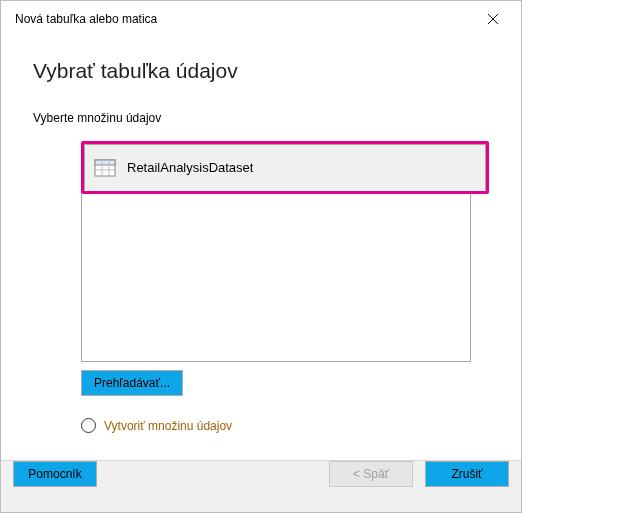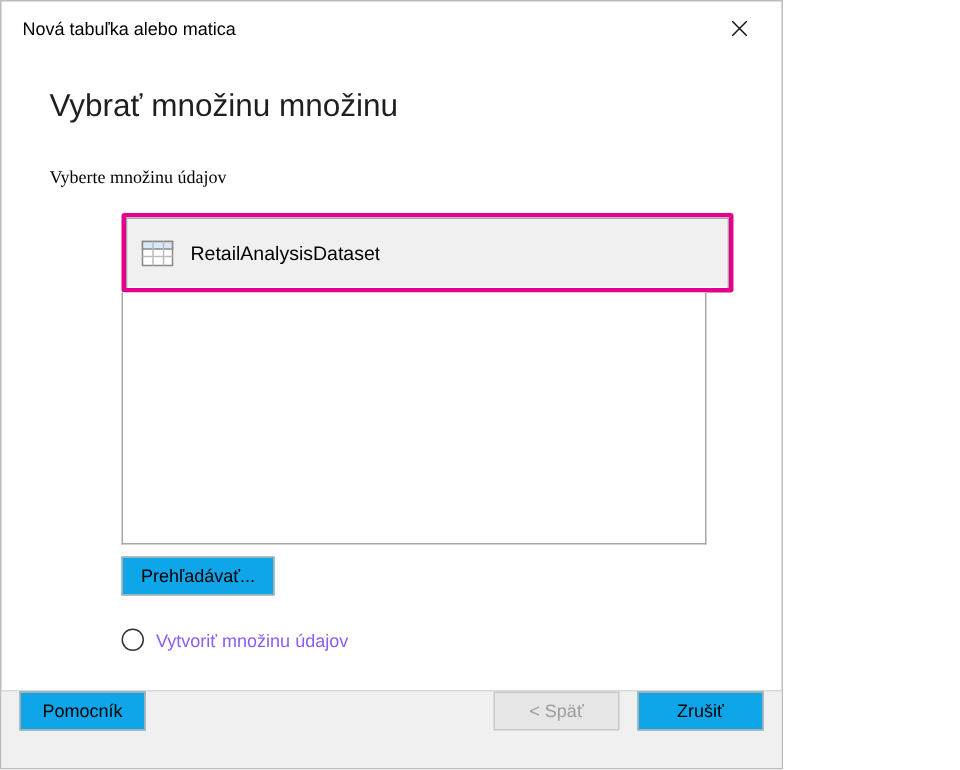--- a/index.html
+++ b/index.html
@@ -45,21 +45,20 @@
   .heading {
     font-size: 21px;
     font-weight: 400;
     color: #1f1f1f;
     margin-bottom: 28px;
   }
   .subheading {
     font-size: 12px;
     color: #000;
     margin-bottom: 16px;
-    font-family: Liberation Serif, serif;
   }
   .listbox-wrap {
     margin-left: 48px;
   }
   .listbox-highlight {
     border: 3px solid #e3008c;
     border-radius: 2px;
     padding: 0;
   }
   .listbox {
@@ -124,21 +123,21 @@
     align-items: center;
     gap: 8px;
   }
   .radio {
     width: 15px; height: 15px;
     border: 1px solid #333;
     border-radius: 50%;
     background: #fff;
     position: relative;
   }
-  .radio-label { font-size: 12px; color: #8b5cf6; }
+  .radio-label { font-size: 12px; color: #a16207; }
   .footer {
     height: 52px;
     border-top: 1px solid #d8d8d8;
     background: #f0f0f0;
     display: flex;
     align-items: flex-start;
     padding: 0 12px;
     gap: 12px;
   }
   .footer .spacer { flex: 1; }
@@ -153,21 +152,21 @@
     <div class="close-btn">
       <svg viewBox="0 0 10 10">
         <line x1="0" y1="0" x2="10" y2="10" stroke="#111" stroke-width="1"></line>
         <line x1="10" y1="0" x2="0" y2="10" stroke="#111" stroke-width="1"></line>
       </svg>
     </div>
   </div>
 
   <div class="content">
 
-    <div class="heading">Vybrať množinu množinu</div>
+    <div class="heading">Vybrať tabuľka údajov</div>
     <div class="subheading">Vyberte množinu údajov</div>
 
     <div class="listbox-wrap">
       <div class="listbox-highlight">
         <div class="listbox">
           <div class="dataset-item">
             <span class="dataset-icon">
               <svg viewBox="0 0 24 24">
                 <rect x="2" y="4" width="20" height="16" fill="#fff" stroke="#888" stroke-width="1"></rect>
                 <rect x="2" y="4" width="20" height="5" fill="#d9e8f7" stroke="#888" stroke-width="1"></rect>

